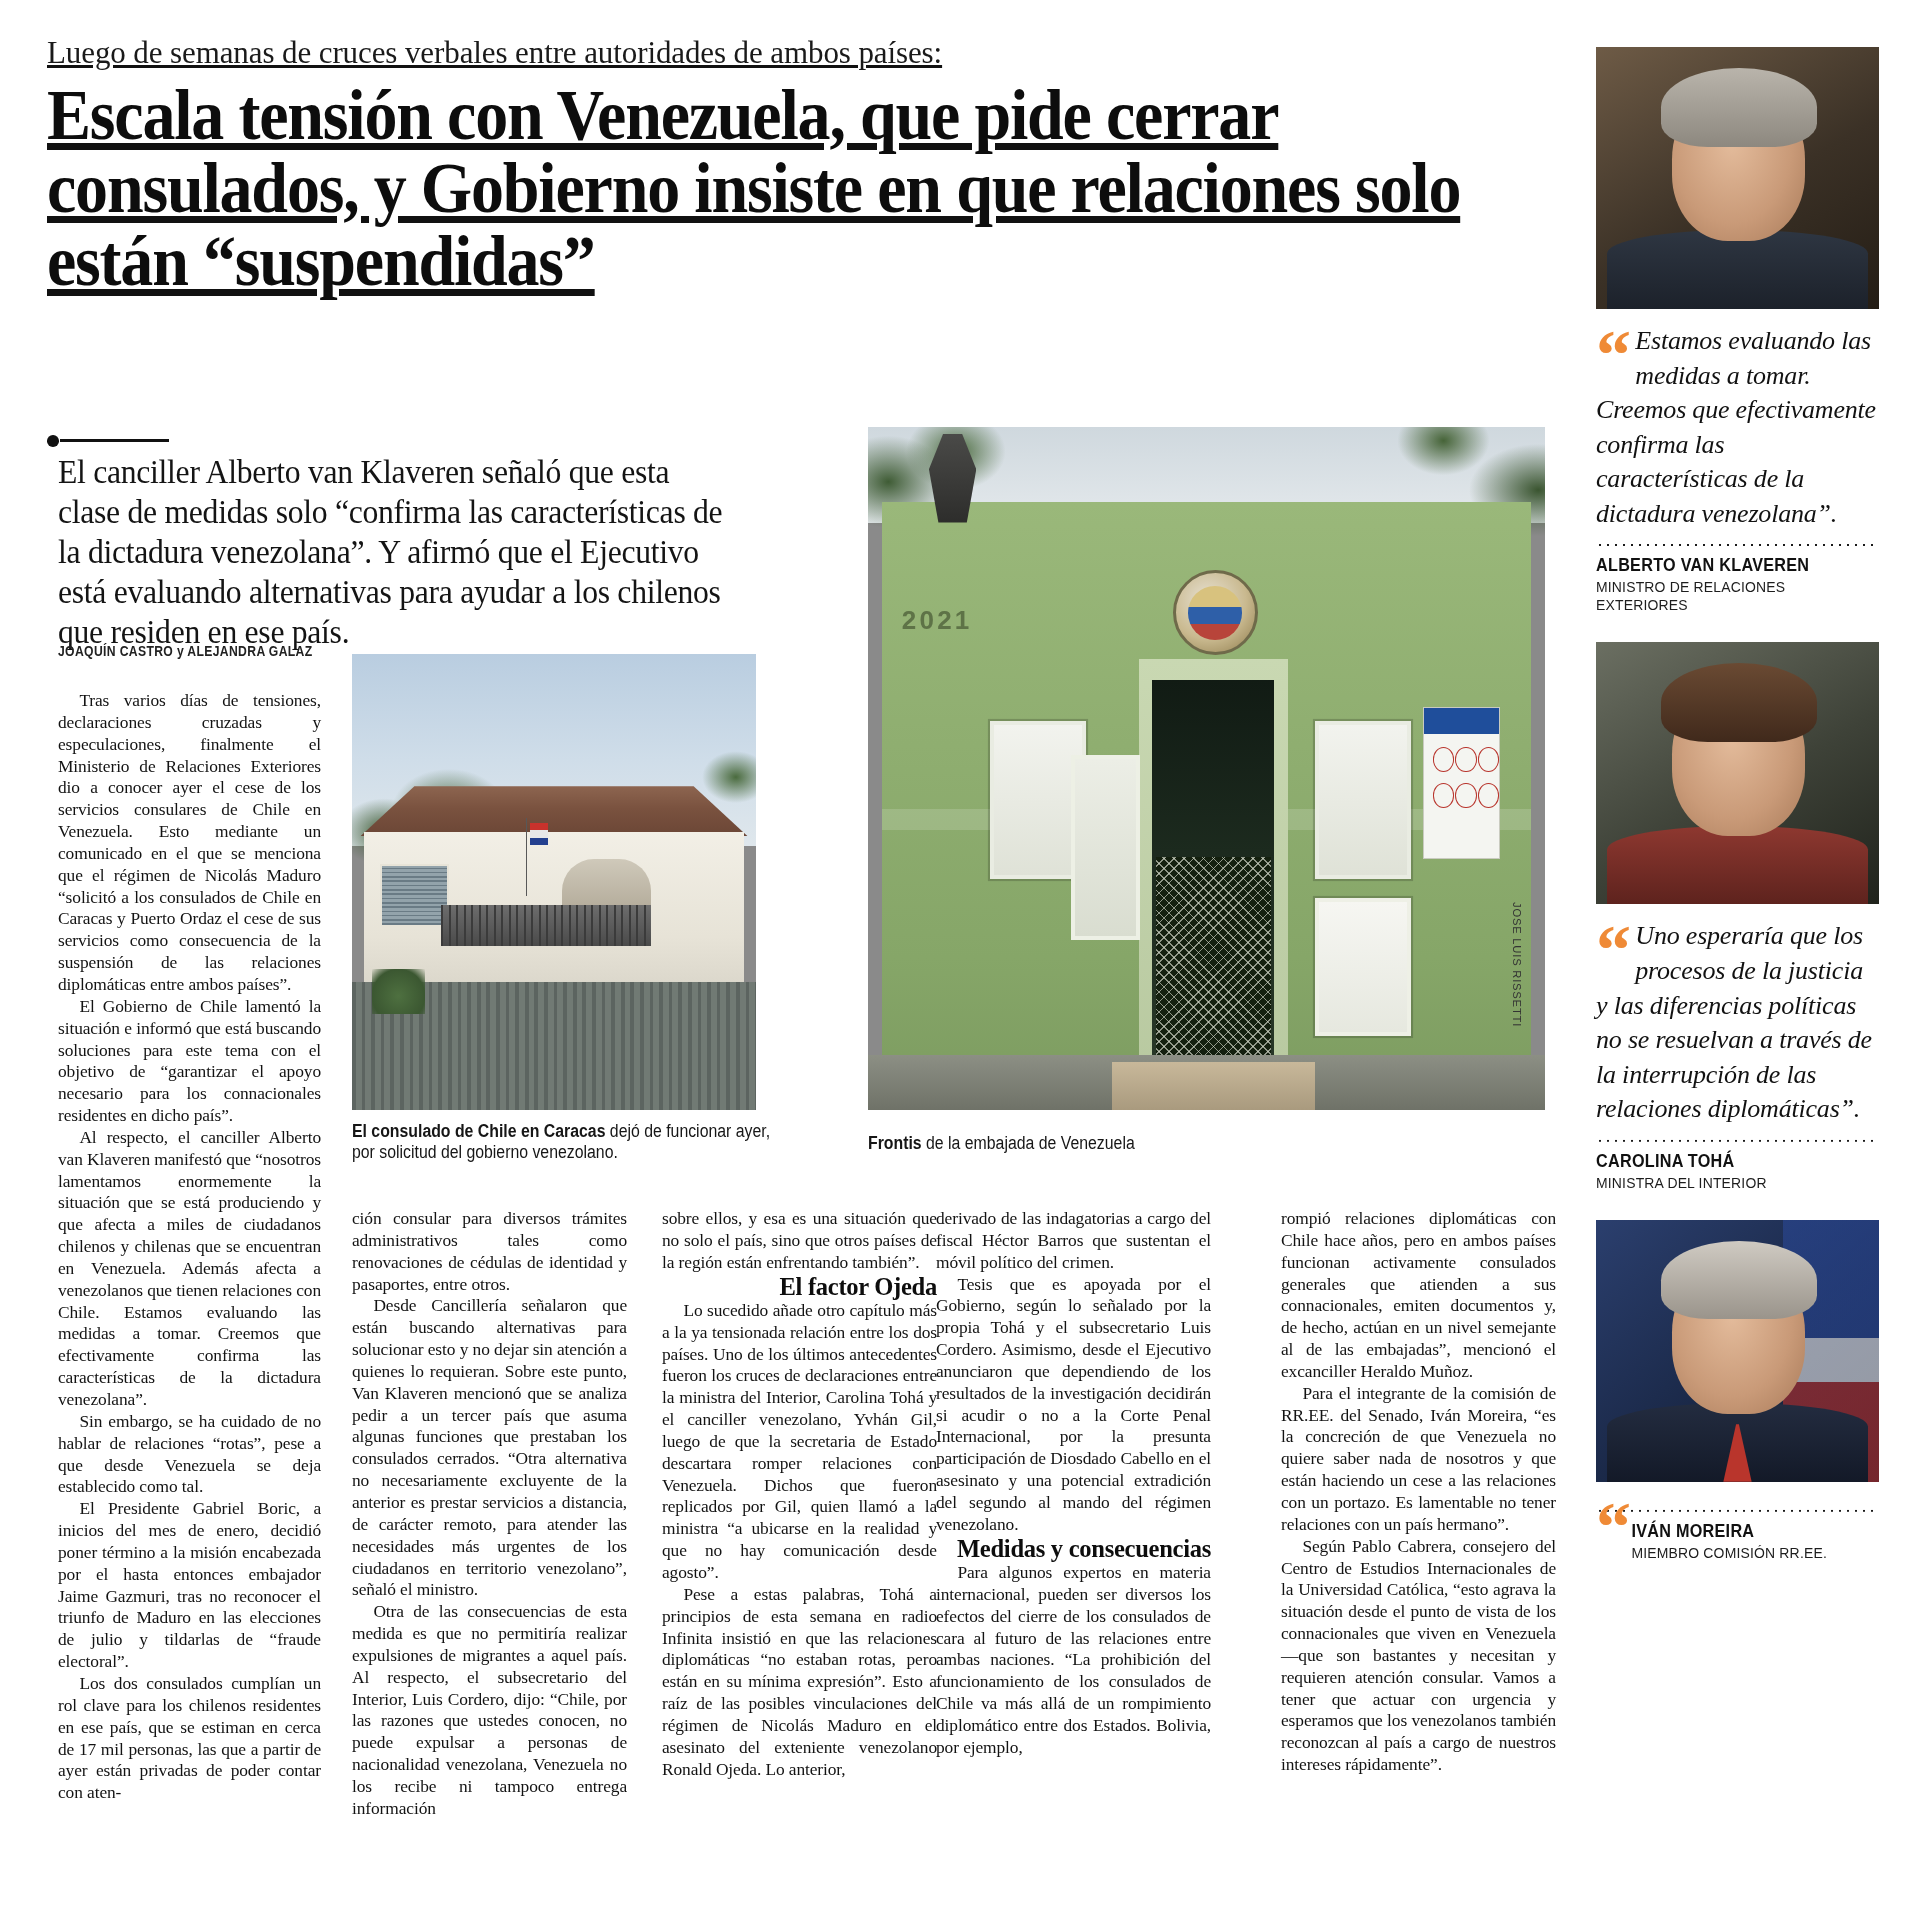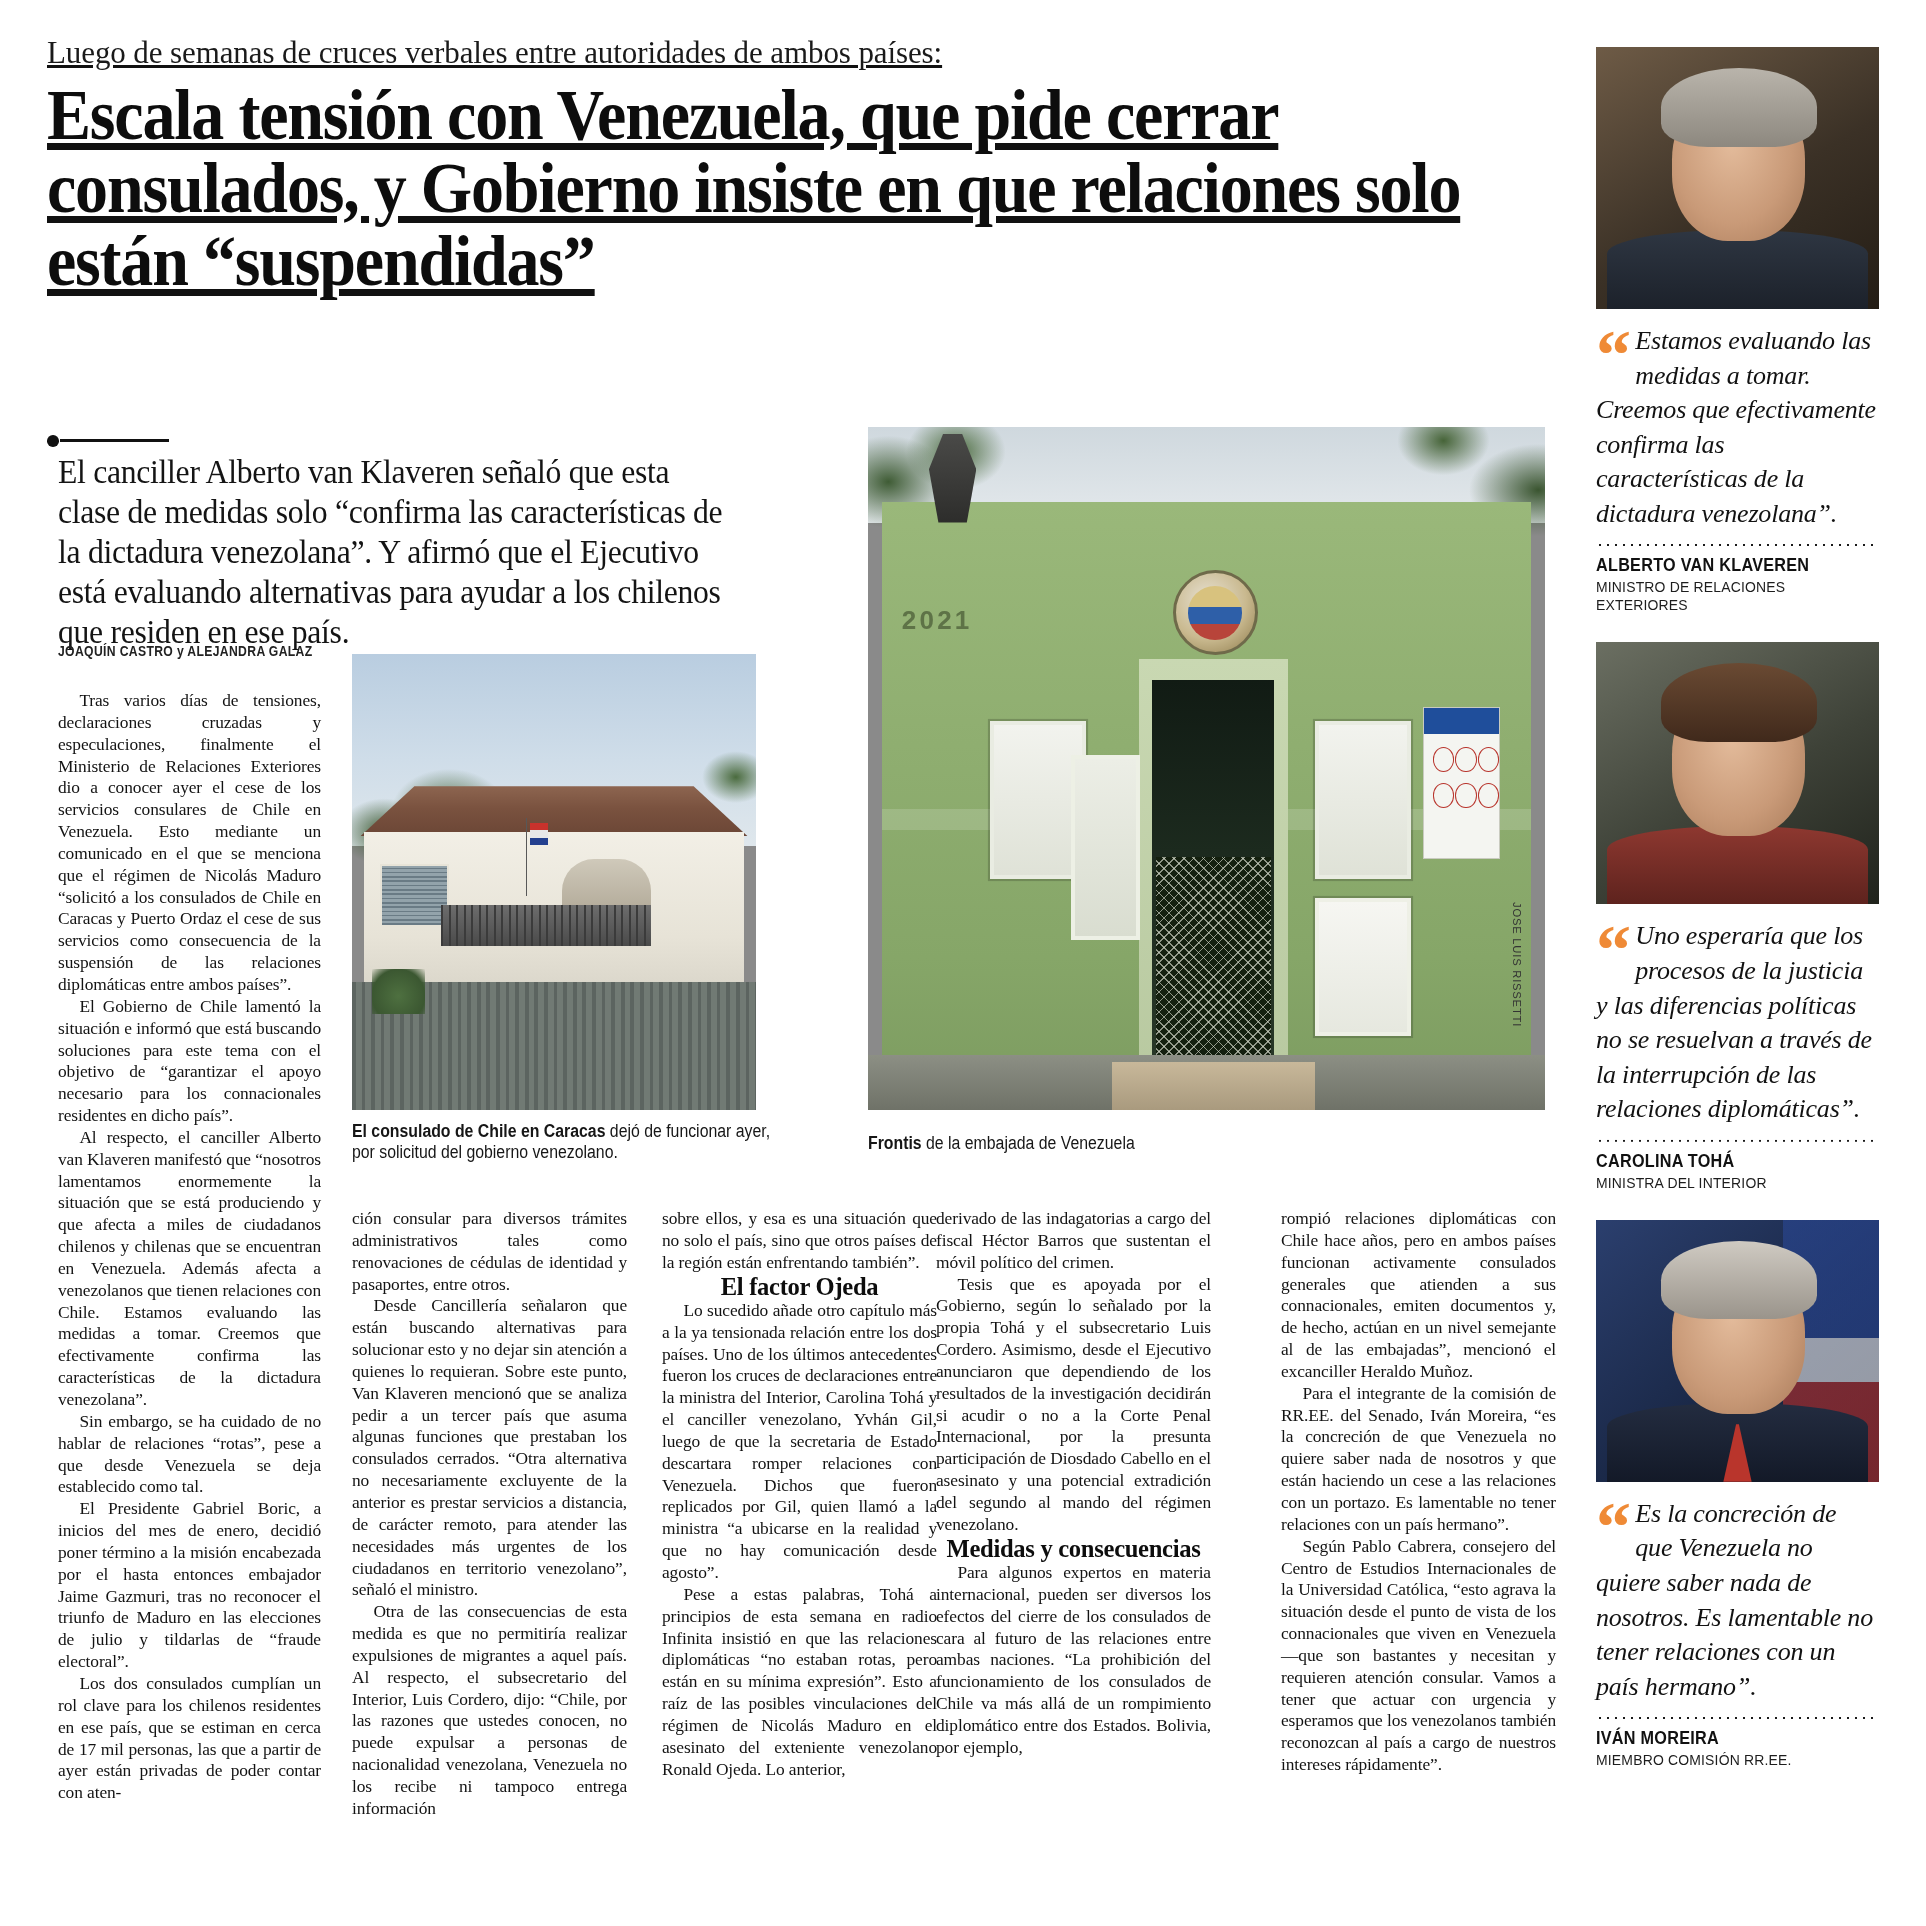--- a/index.html
+++ b/index.html
@@ -106,21 +106,21 @@
   .bodycol p { margin: 0; text-indent: 21.4px; }
   .bodycol p.noindent { text-indent: 0; }
 
   .subhead {
     font-family: "Liberation Serif", "DejaVu Serif", serif;
     font-weight: 700;
     font-size: 24.6px;
     line-height: 1.07;
     margin: 16px 0 14px 0;
     text-indent: 0 !important;
-    text-align: center;
+    text-align: right;
     letter-spacing: -0.3px;
     color: #0d0d0d;
   }
 
   
   #col1 { left: 58px; top: 690px; width: 263px; }
   
   #col2 { left: 352px;  top: 1208px; width: 275px; }
   #col3 { left: 662px; top: 1208px; width: 275px; }
   #col4 { left: 936px; top: 1208px; width: 275px; }
@@ -557,21 +557,20 @@
       <div class="side-photo">
         <div class="sp-bg-c"></div>
         <div class="sp-flag"></div>
         <div class="sp-body" style="background:linear-gradient(180deg,#232c40,#121826)"></div>
         <div class="sp-face"></div>
         <div class="sp-hair" style="background:linear-gradient(180deg,#cfcac2,#9a948b)"></div>
         <div class="sp-tie"></div>
       </div>
       <div class="quote-block">
         <span class="qmark">“</span>
-        <div class="quote-text">Es la concreción de que Venezuela no quiere saber nada de nosotros. Es lamentable no tener relaciones con un país hermano”.</div>
         <div class="dotrule"></div>
         <div class="q-name">IVÁN MOREIRA</div>
         <div class="q-role">MIEMBRO COMISIÓN RR.EE.</div>
       </div>
     </div>
 
   </div>
 </div>
 
 

